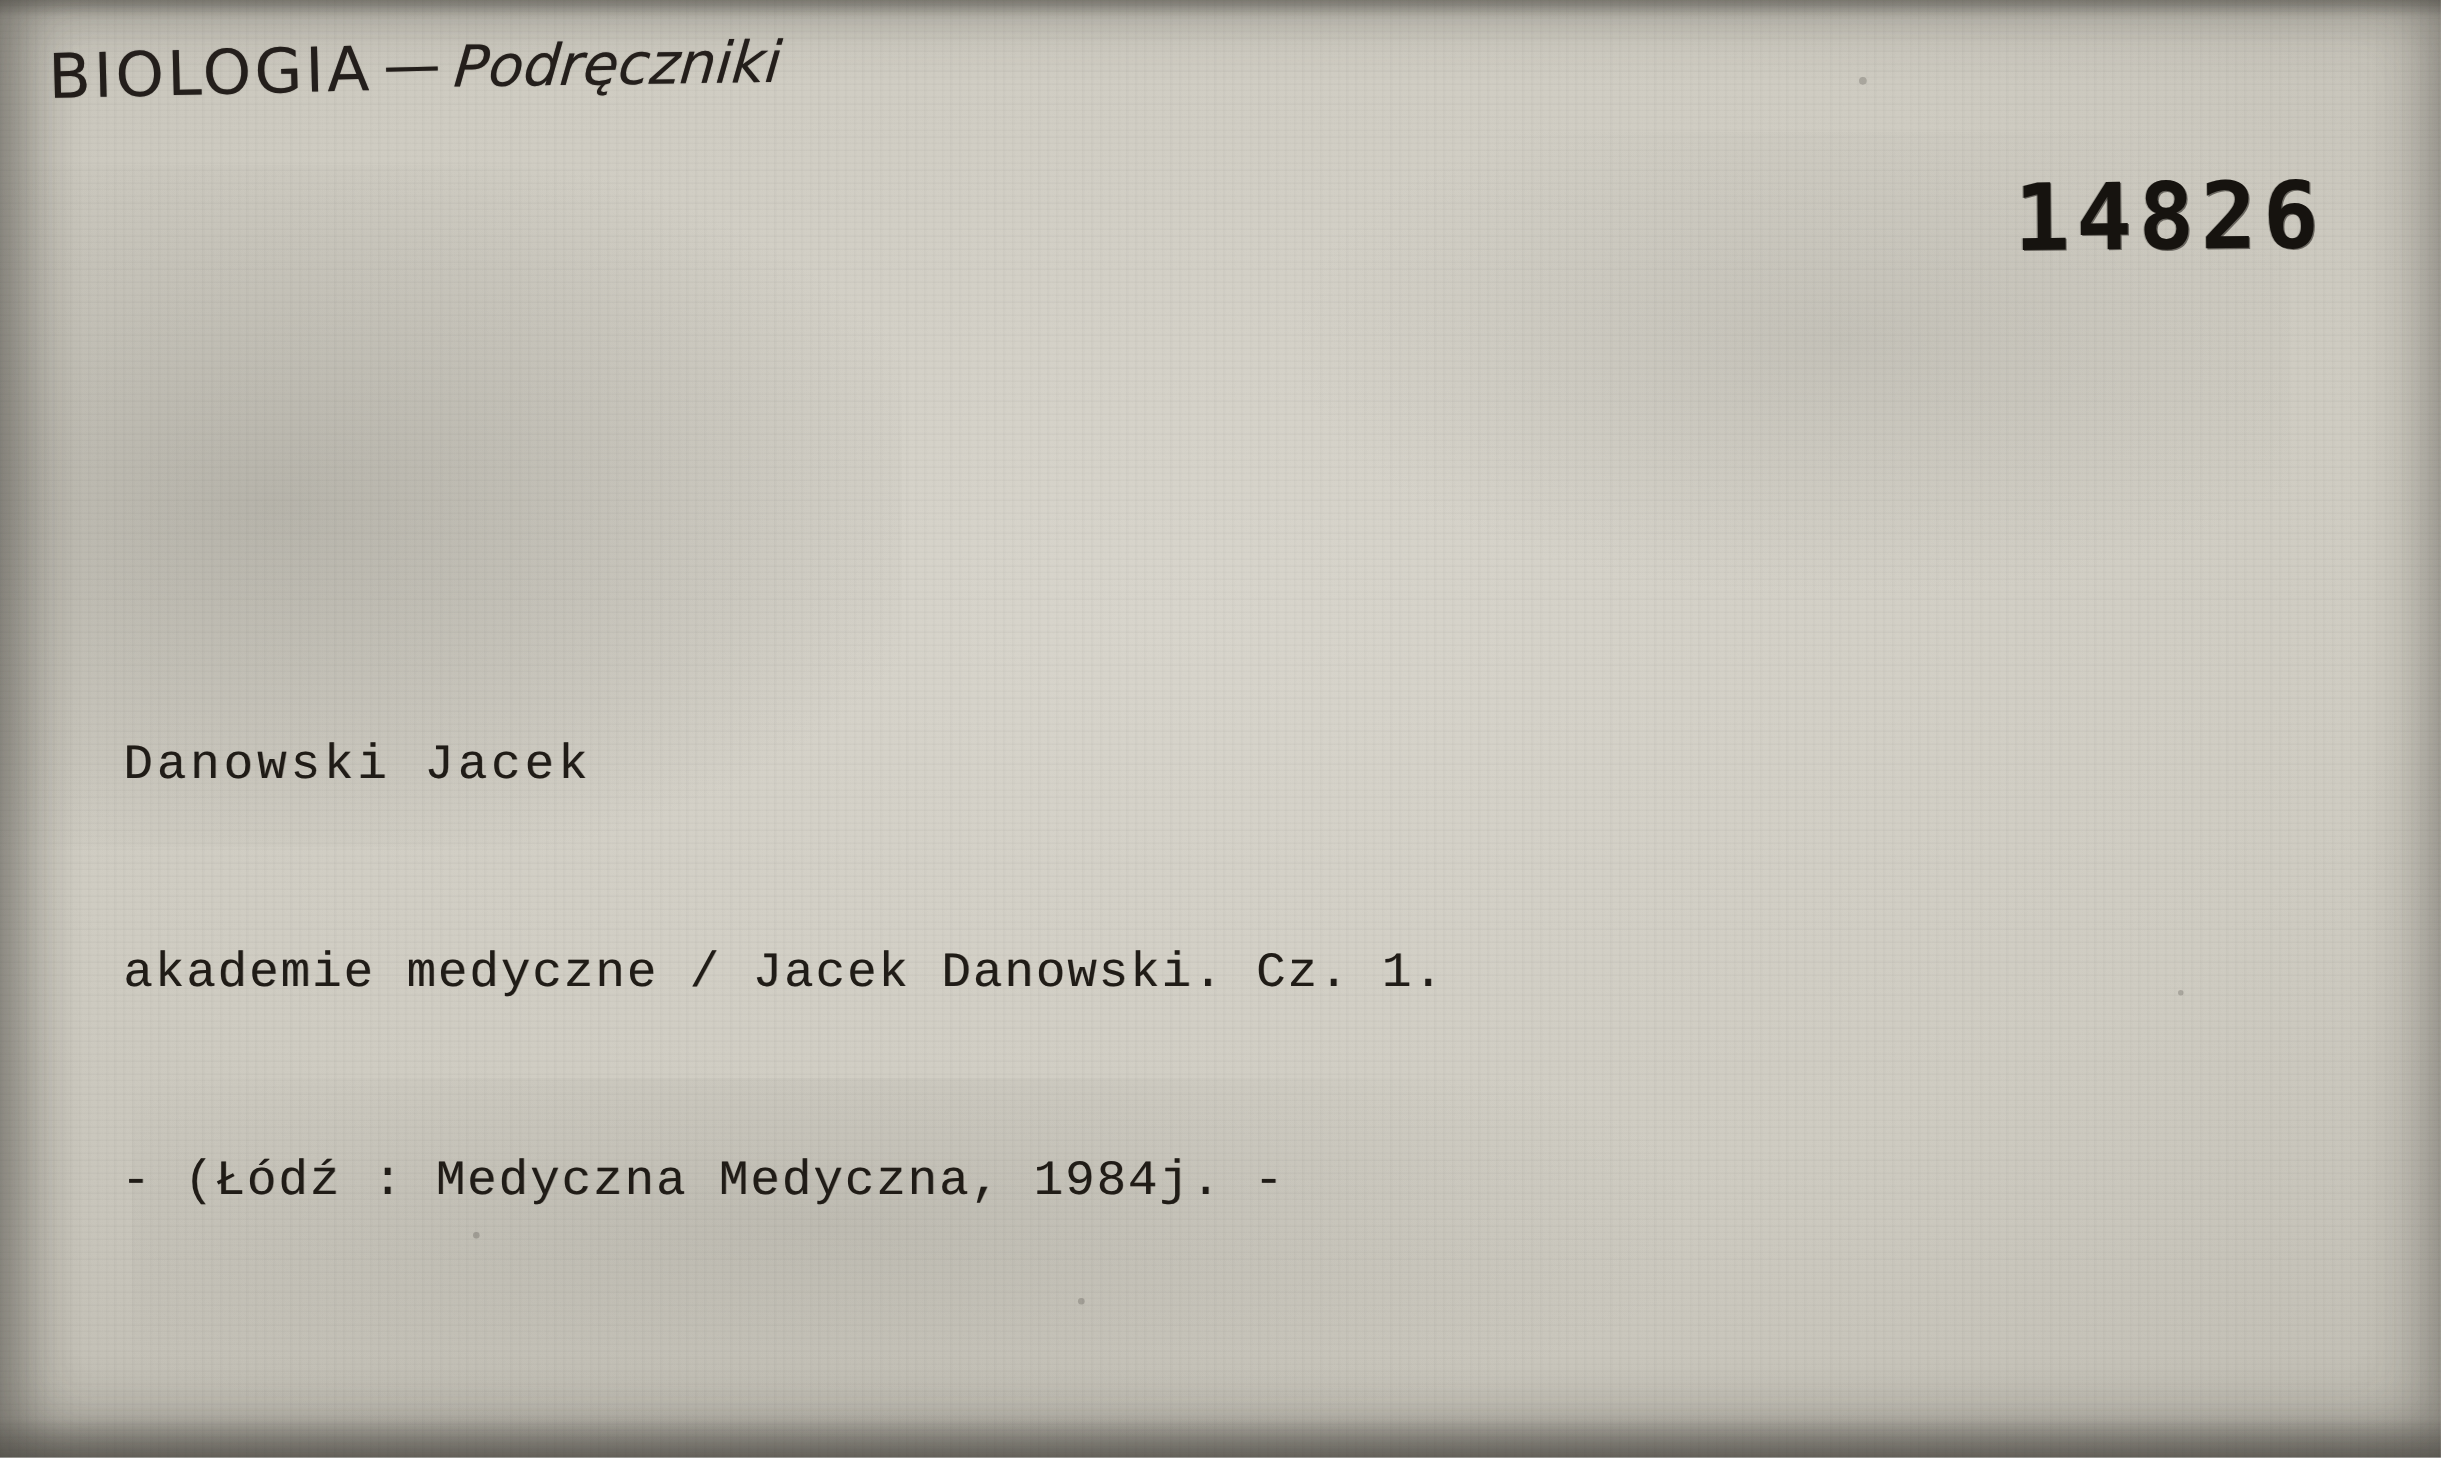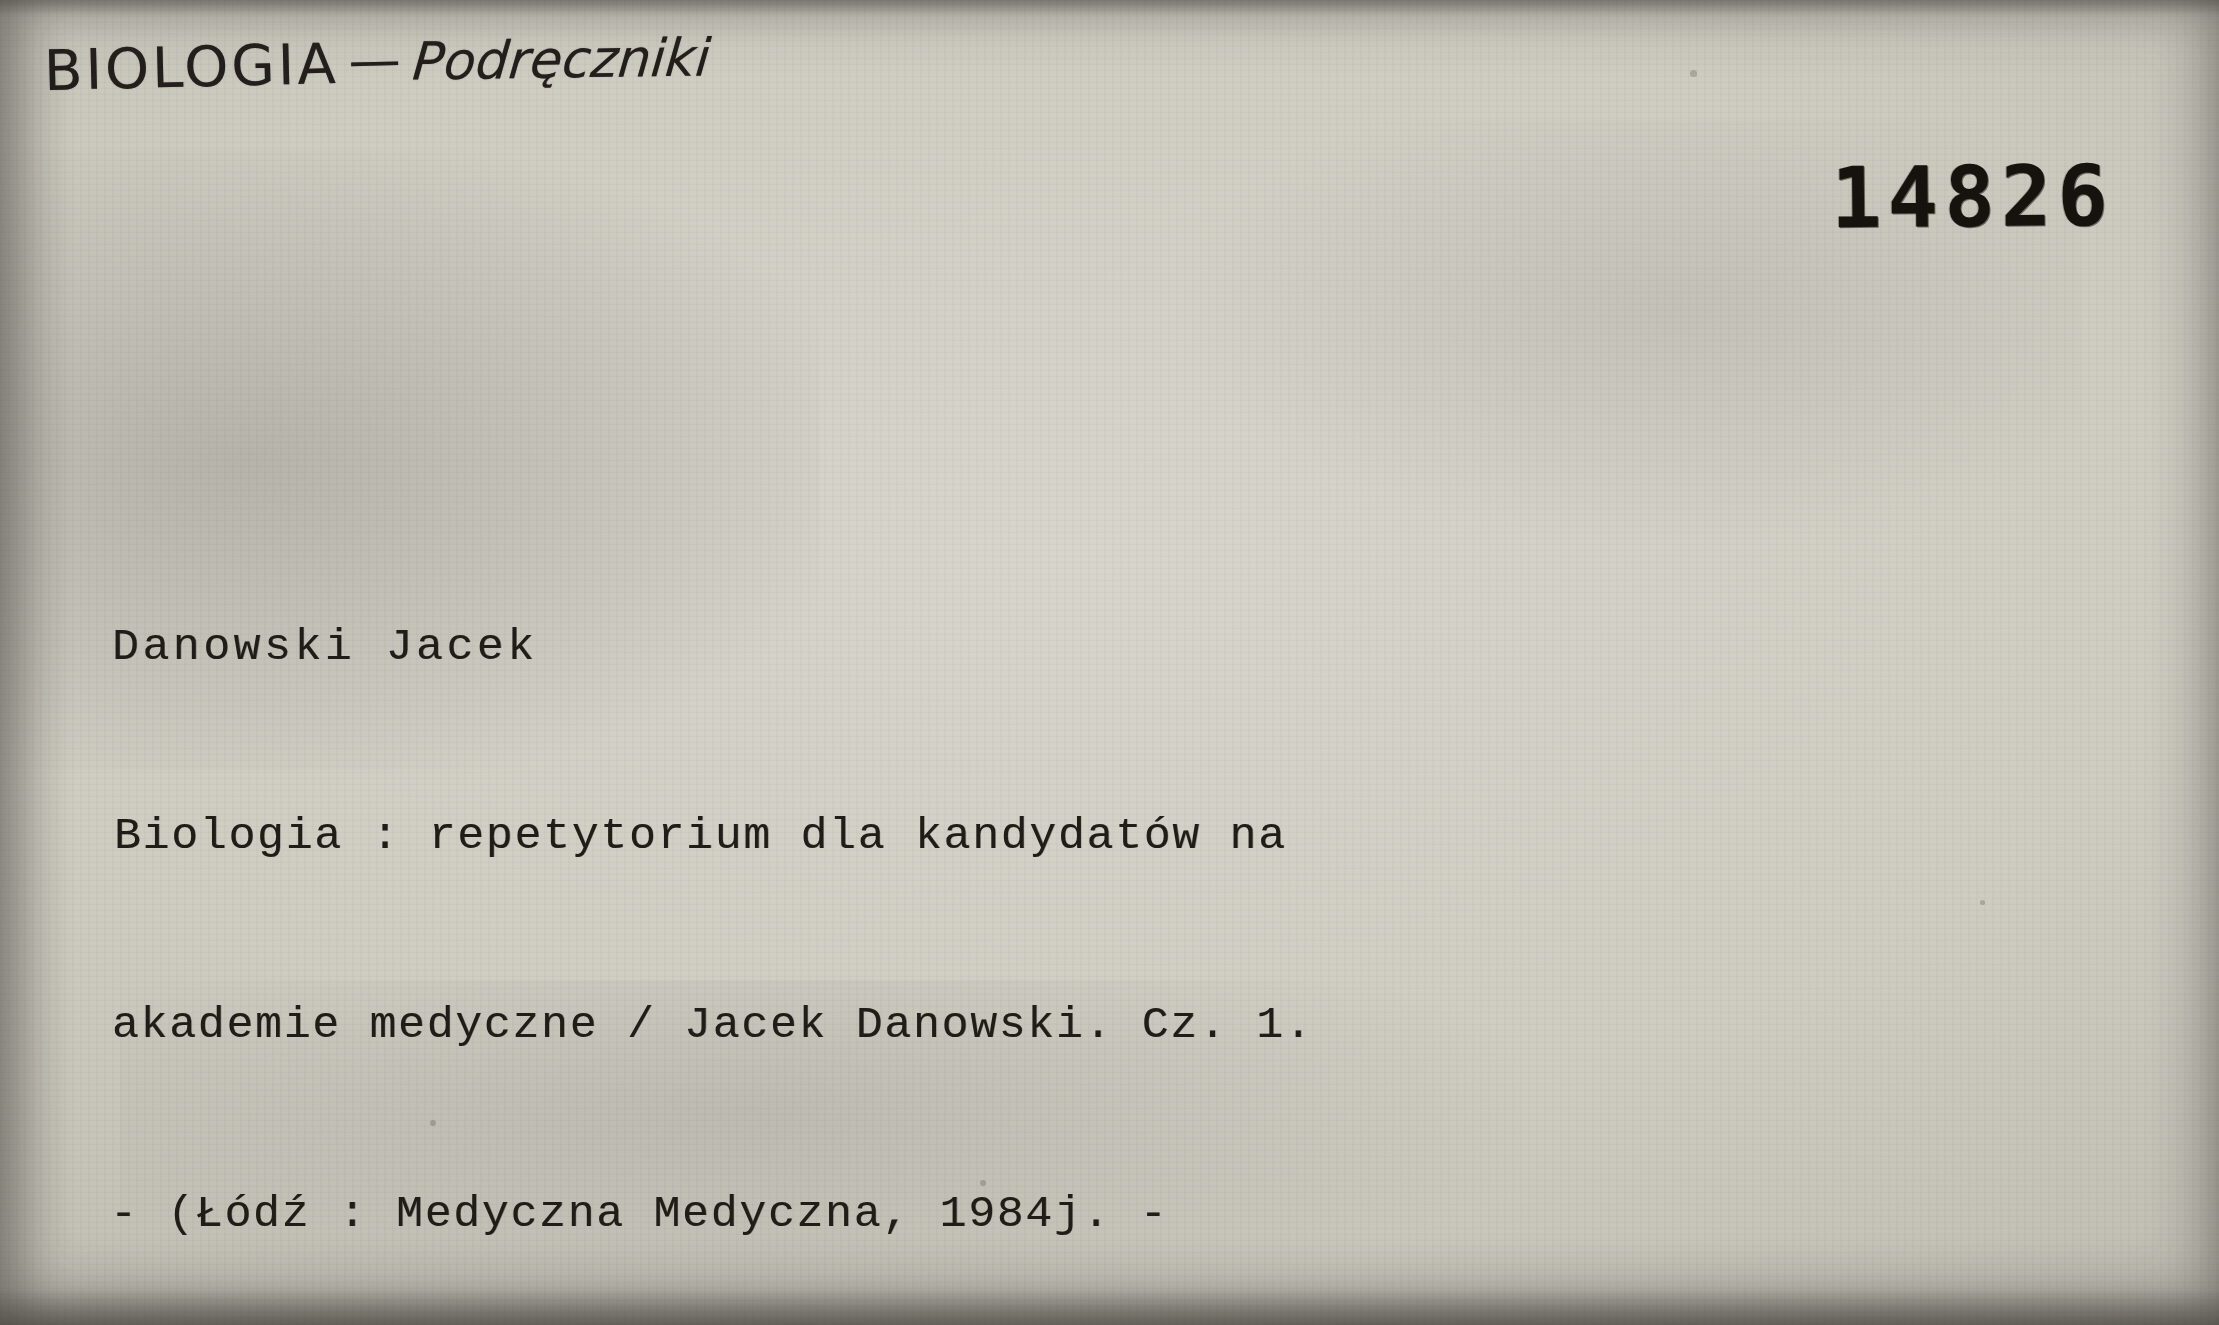--- a/index.html
+++ b/index.html
@@ -130,20 +130,21 @@
     letter-spacing: 1.6px;
     white-space: pre;
     text-shadow: 0.6px 0.4px 0 rgba(35,30,24,0.35);
   }
   .record .line {
     display: block;
     white-space: pre;
   }
   .record .author {
     letter-spacing: 3.4px;
+    margin-top: 48px;
   }
   .record .line-2 { transform: translateX(2px); }
   .record .line-3 { transform: translateX(0px); font-family: Liberation Mono, monospace; }
   .record .line-4 { transform: translateX(-2px); }
 
   .noise-dot {
     position: absolute;
     border-radius: 50%;
     background: rgba(60,56,50,0.25);
   }
@@ -162,21 +163,20 @@
   <div class="bottom-strip"></div>
 
   <div class="handwritten">
     <span class="subject">BIOLOGIA</span><span class="dash">—</span><span class="sub">Podręczniki</span>
   </div>
 
   <div class="accession">14826</div>
 
   <div class="record">
     <span class="line author">Danowski Jacek</span>
-    <span class="line line-2">Biologia : repetytorium dla kandydatów na</span>
     <span class="line line-3">akademie medyczne / Jacek Danowski. Cz. 1.</span>
     <span class="line line-4">- (Łódź : Medyczna Medyczna, 1984j. -</span>
     
     
   </div>
 
   <div class="noise-dot" style="left:1690px; top:70px; width:7px; height:7px;"></div>
   <div class="noise-dot" style="left:430px; top:1120px; width:6px; height:6px;"></div>
   <div class="noise-dot" style="left:1980px; top:900px; width:5px; height:5px;"></div>
   <div class="noise-dot" style="left:980px; top:1180px; width:6px; height:6px;"></div>

